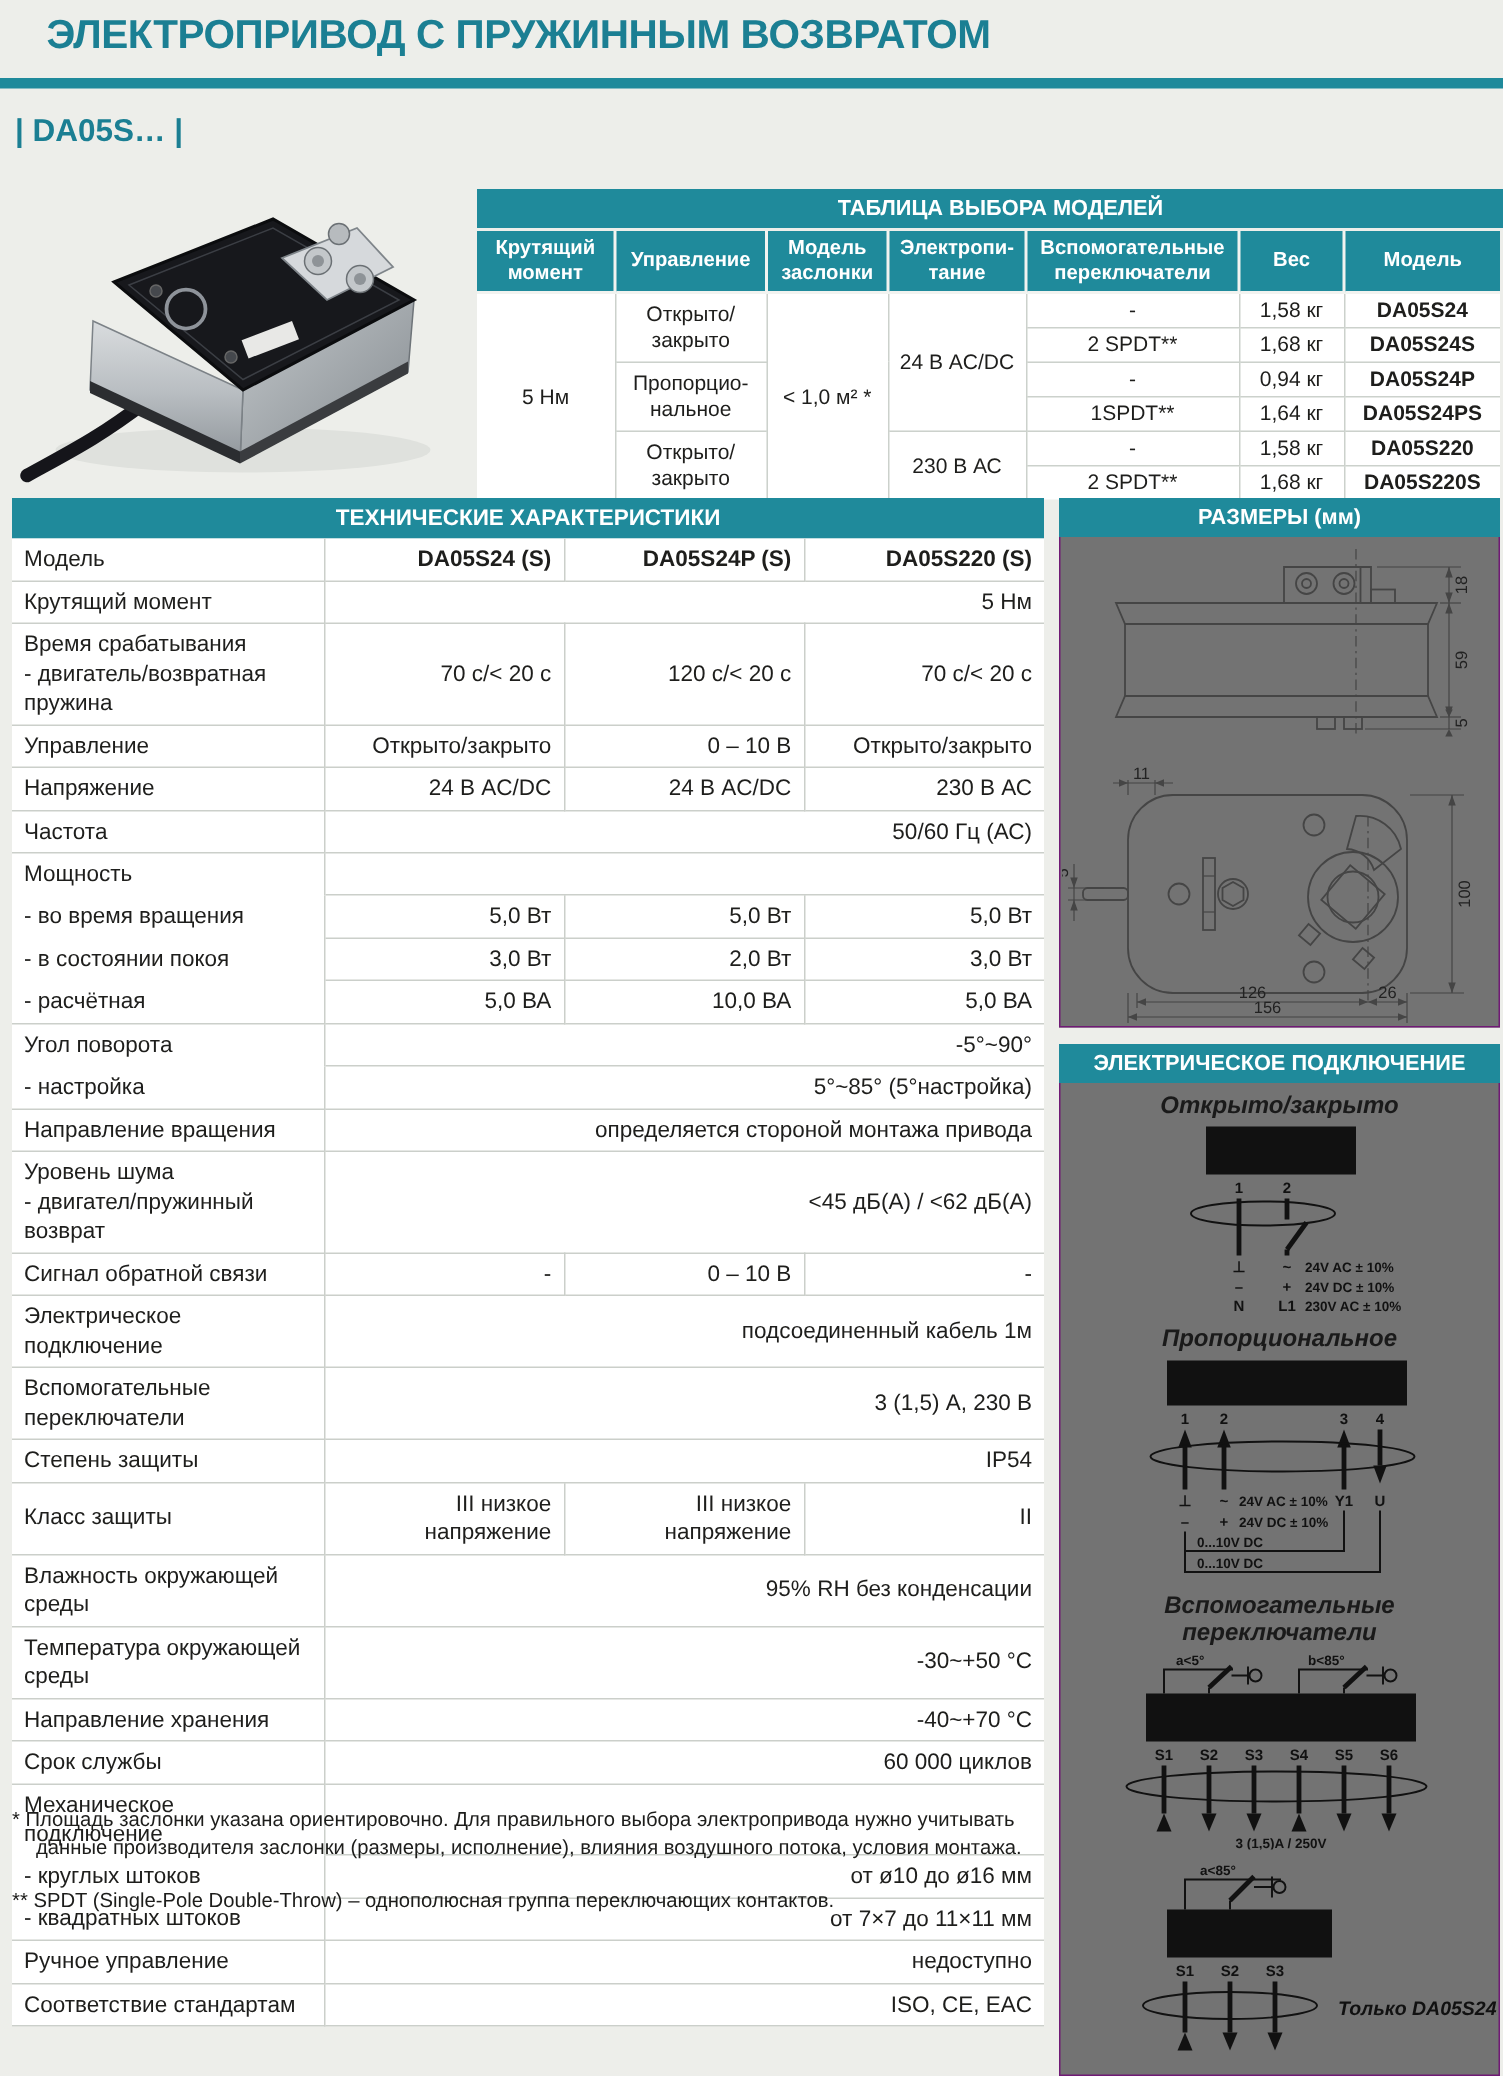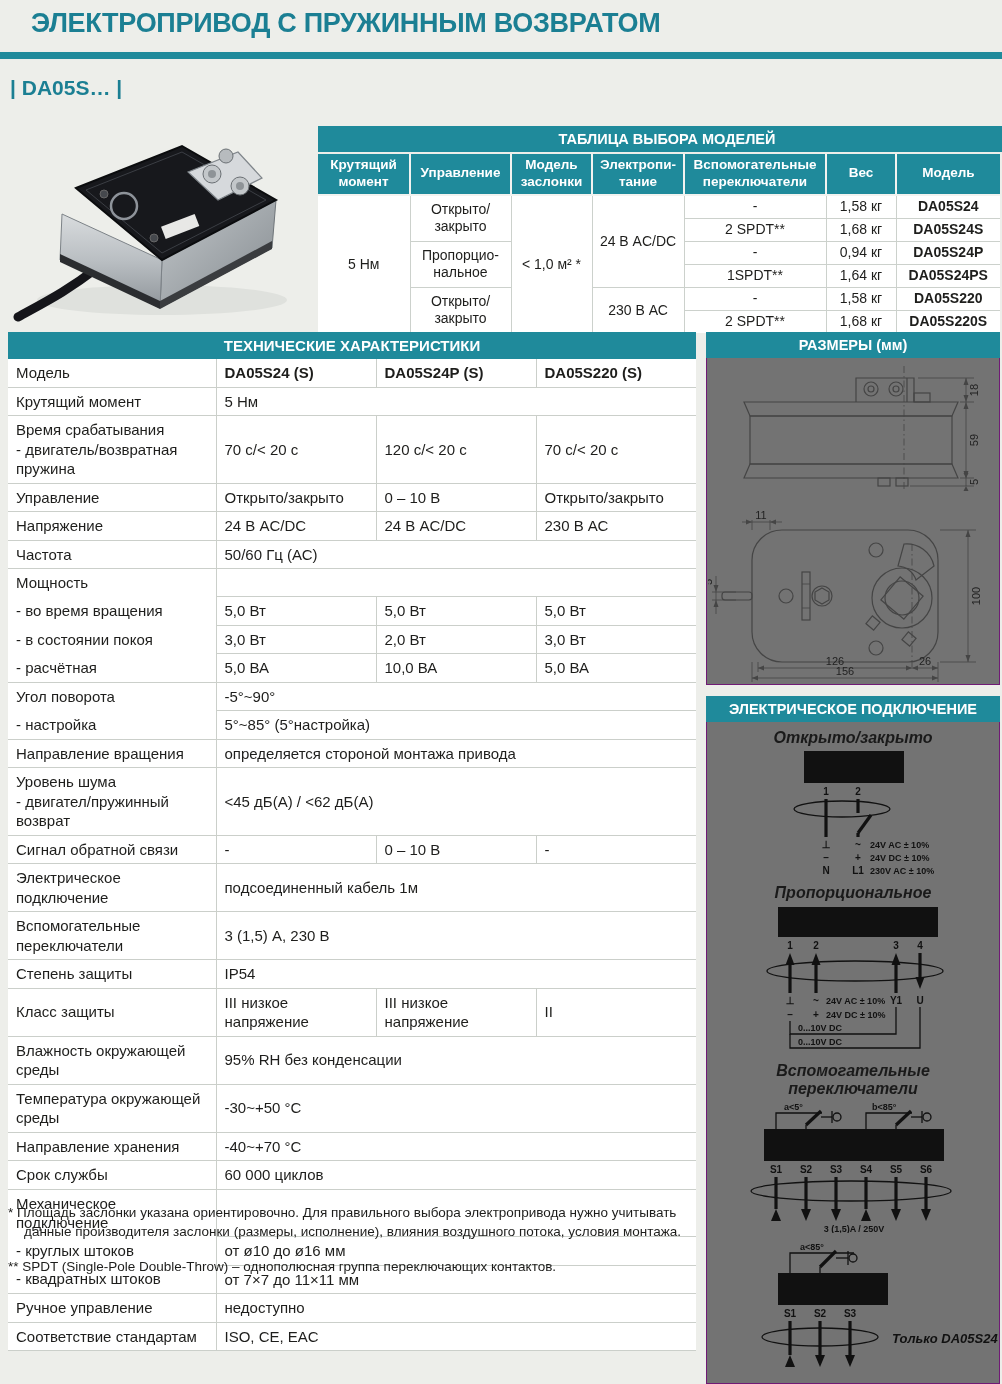--- a/index.html
+++ b/index.html
@@ -24,21 +24,21 @@
        padding:1px 3px;height:20px;line-height:1.2;white-space:pre-line;vertical-align:middle;}
   table.model td.b{font-weight:bold;}
   
   .tech-wrap{position:absolute;left:8px;top:332px;width:688px;}
   .tech-wrap .bar{font-size:15px;line-height:27px;height:27px;}
   table.tech{border-collapse:collapse;table-layout:fixed;width:688px;background:#fff;}
   table.tech td{border:0;border-bottom:1px solid #cbcfca;font-size:15px;padding:4px 8px;
        line-height:1.3;vertical-align:middle;}
   table.tech td.lbl{border-right:1px solid #cbcfca;text-align:left;white-space:pre-line;}
   table.tech td.nolb{border-bottom:none;}
-  table.tech td.val{text-align:left;}
+  table.tech td.val{text-align:right;}
   table.tech td.vb{border-right:1px solid #cbcfca;}
   table.tech td.b{font-weight:bold;}
   
   .panel{position:absolute;background:#737373;border:1px solid #701a75;box-sizing:border-box;}
   .panel .bar{margin:-1px -1px 0 -1px;}
   .dims-panel{left:706px;top:332px;width:294px;height:353px;}
   .elec-panel{left:706px;top:696px;width:294px;height:688px;}
   .wtitle{font-style:italic;font-weight:bold;font-size:16px;text-align:center;
           color:#1a1a1a;margin:7px 0 2px 0;white-space:pre-line;line-height:1.15;}
   .dwg{display:block;margin:0 auto;}

